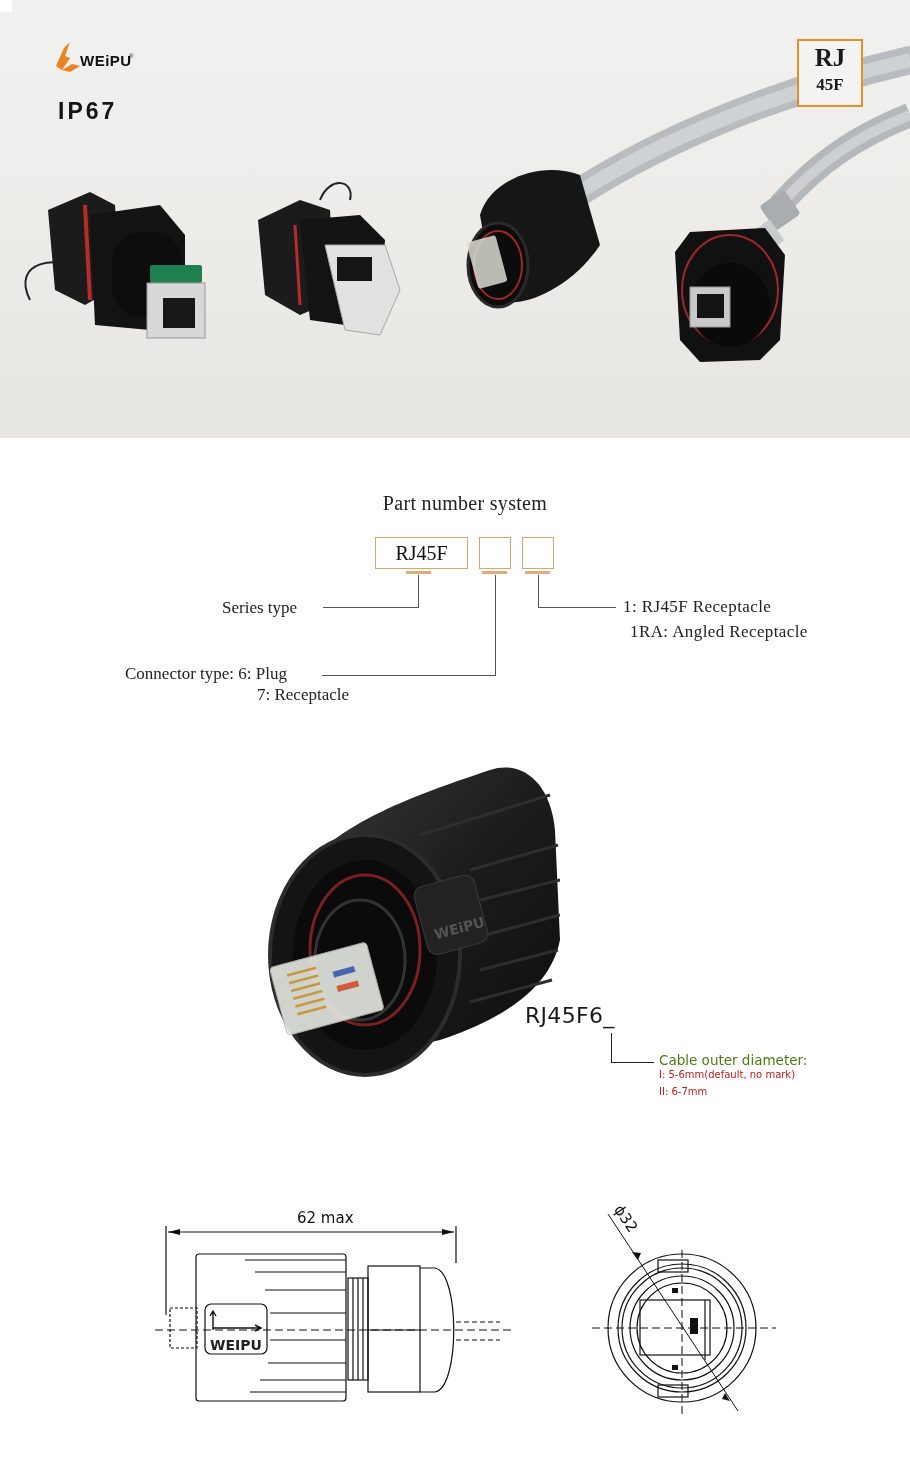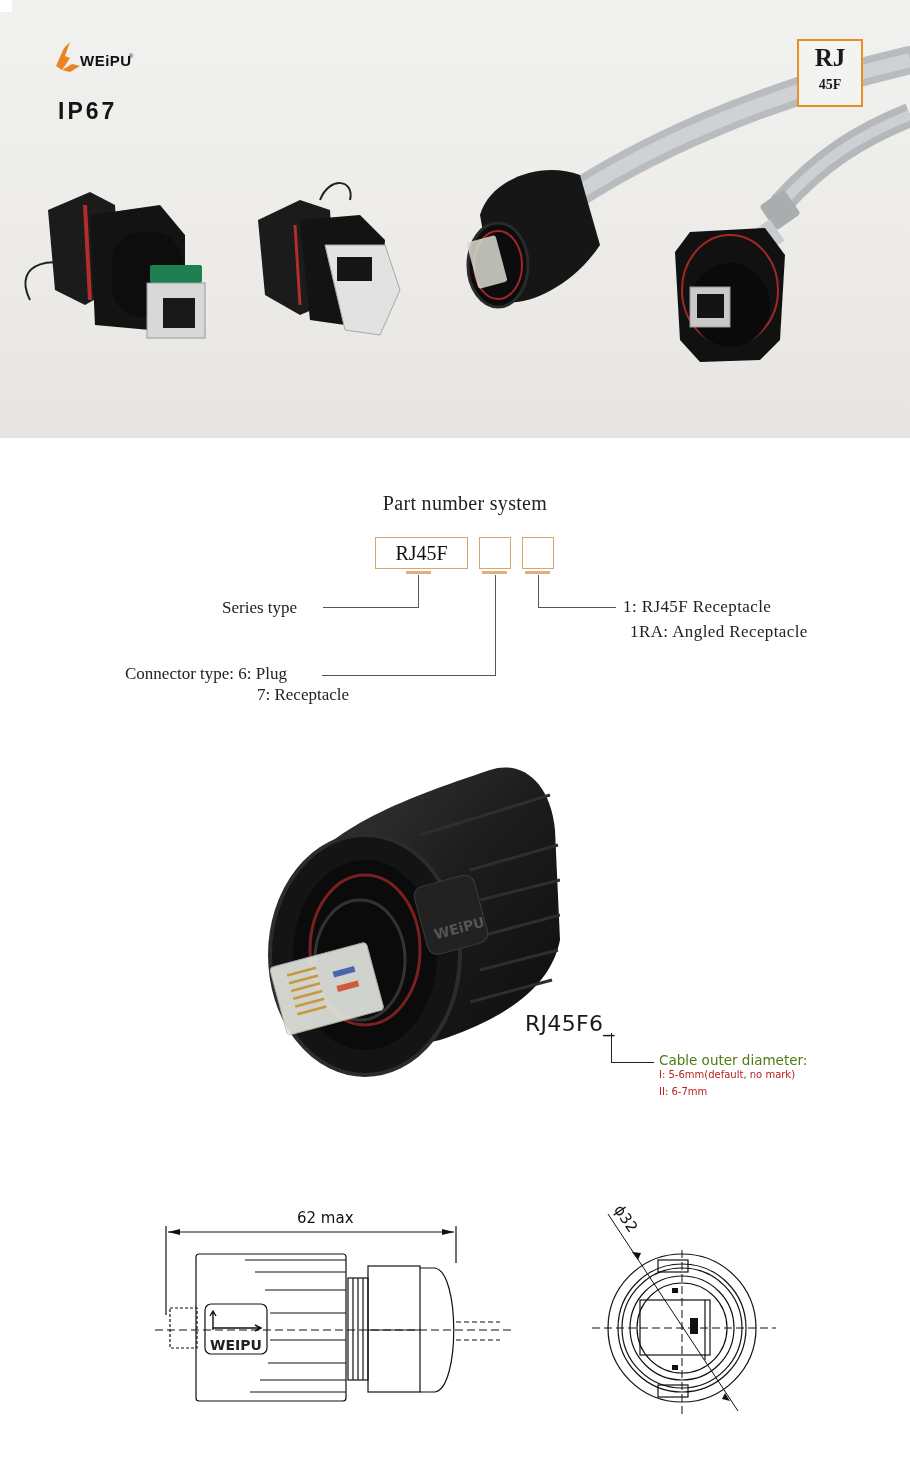--- a/index.html
+++ b/index.html
@@ -8,34 +8,34 @@
 
   
   .hero { left: 0; top: 0; width: 910px; height: 438px; background: linear-gradient(180deg, #f1f1ef 0%, #ecebe8 60%, #e6e5e2 100%); overflow: hidden; }
   .hero .corner { left: 0; top: 0; width: 12px; height: 12px; background: #fff; }
   .logo { left: 50px; top: 38px; width: 100px; height: 40px; }
   .logo-text { left: 80px; top: 52px; font-family: "Liberation Sans", sans-serif; font-weight: bold; font-size: 15px; color: #111; letter-spacing: 0.5px; }
   .logo-reg { left: 129px; top: 53px; font-size: 6px; font-family: "Liberation Sans", sans-serif; color: #111; }
   .ip { left: 58px; top: 98px; font-family: Liberation Sans, sans-serif; font-weight: bold; font-size: 23px; letter-spacing: 3px; color: #151515; text-align: center; }
   .badge { left: 797px; top: 39px; width: 62px; height: 64px; border: 2px solid #e88d27; border-radius: 0; background: #f3f3f1; text-align: center; font-family: "Liberation Serif", serif; font-weight: bold; color: #1a1a1a; }
   .badge .l1 { font-size: 25px; line-height: 28px; margin-top: 3px; }
-  .badge .l2 { font-size: 14px; line-height: 25px; }
+  .badge .l2 { font-size: 17px; line-height: 25px; }
 
   
   .pn-title { left: 0; width: 930px; top: 492px; text-align: center; font-size: 20px; color: #222; letter-spacing: 0.3px; }
   .box { border: 1.3px solid #d9a56e; background: #fff; box-sizing: border-box; }
   .box-rj { left: 375px; top: 537px; width: 93px; height: 32px; text-align: center; font-size: 20px; line-height: 30px; color: #111; }
   .box-2 { left: 479px; top: 537px; width: 32px; height: 32px; }
   .box-3 { left: 522px; top: 537px; width: 32px; height: 32px; }
   .uline { height: 3px; background: #dfae7c; }
   .ln { background: #555; }
   .lbl { font-size: 17px; color: #222; white-space: nowrap; }
 
   
-  .model { left: 525px; top: 1003px; font-family: "DejaVu Sans", sans-serif; font-size: 22px; color: #1a1a1a; letter-spacing: 0.3px; margin-top: 8px; }
+  .model { left: 525px; top: 1003px; font-family: "DejaVu Sans", sans-serif; font-size: 22px; color: #1a1a1a; letter-spacing: 0.3px; }
   .cable-title { left: 659px; top: 1052px; font-family: "DejaVu Sans", sans-serif; font-size: 13.5px; color: #4d7c0f; }
   .cable-line { left: 659px; font-family: "DejaVu Sans", sans-serif; font-size: 10px; color: #b91c1c; }
 
   .dim { font-family: "DejaVu Sans", sans-serif; font-size: 15px; color: #111; margin-left: 12px; }
 </style>
 </head>
 <body>
 
 <div class="abs hero">
   <div class="abs corner"></div>

